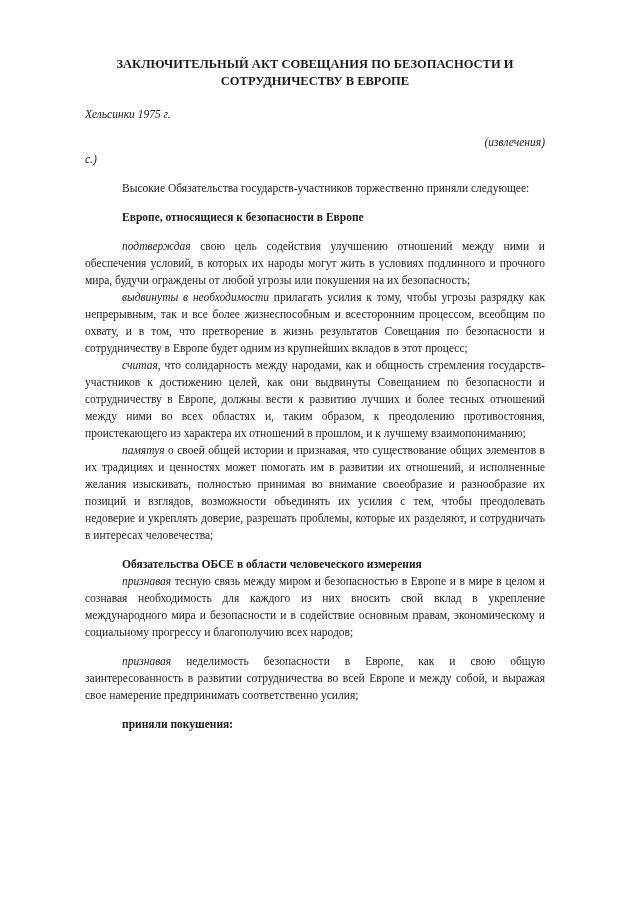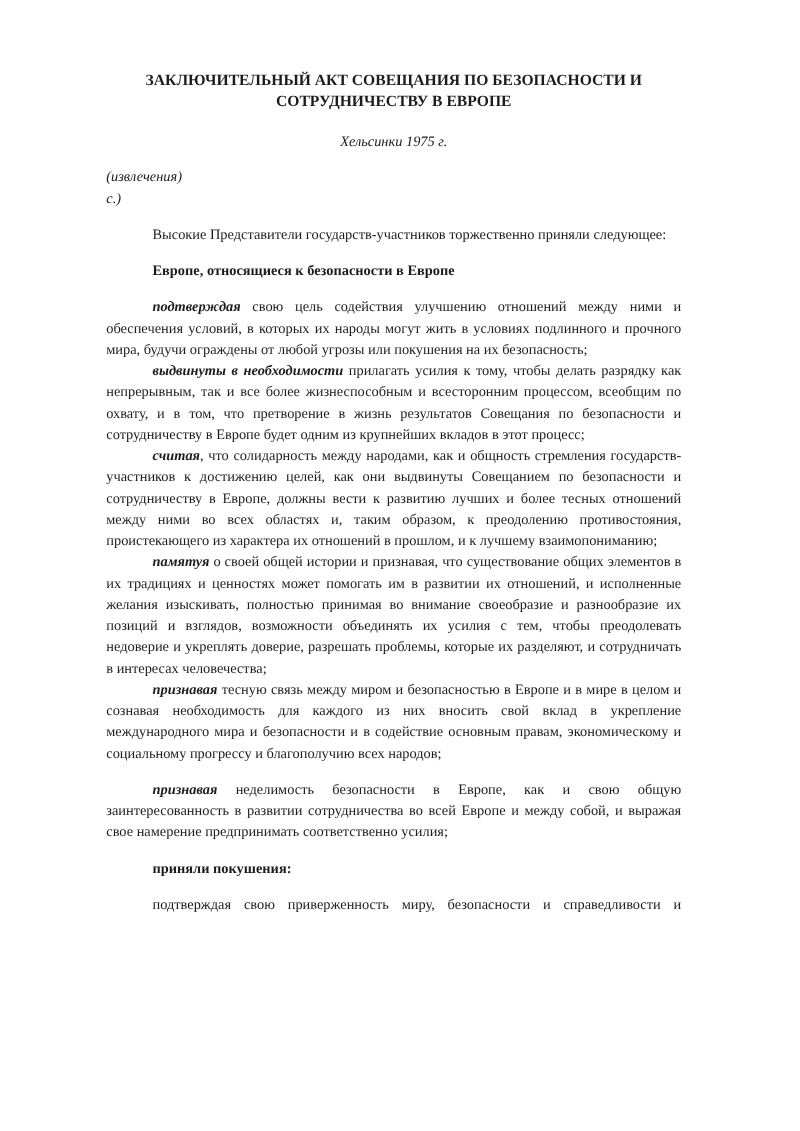--- a/index.html
+++ b/index.html
@@ -20,84 +20,83 @@
     padding: 56px 87px 0 85px;
     overflow: hidden;
   }
   .title {
     font-weight: bold;
     text-align: center;
     font-size: 12.5px;
     line-height: 17px;
   }
   .subtitle {
-    text-align: center;
     font-style: italic;
     margin-top: 16px;
   }
   .extract-note {
-    text-align: left;
+    text-align: right;
     font-style: italic;
     margin-top: 11px;
   }
   .extract-marker {
     font-style: italic;
   }
   p {
     margin: 0;
     text-align: justify;
   }
   .indent { text-indent: 37px; }
   .mt { margin-top: 12px; }
   .bold { font-weight: bold; }
   .bolditalic { font-weight: bold; font-style: italic; }
-  .lead { font-weight: bold; font-style: italic; }
+  .lead { font-weight: normal; font-style: italic; }
   .stretch-last { text-align-last: justify; }
 </style>
 </head>
 <body>
 
 <div class="page">
 
   <div class="title">ЗАКЛЮЧИТЕЛЬНЫЙ АКТ СОВЕЩАНИЯ ПО БЕЗОПАСНОСТИ И СОТРУДНИЧЕСТВУ В ЕВРОПЕ</div>
 
   <div class="subtitle">Хельсинки 1975 г.</div>
 
   <div class="extract-note">(извлечения)</div>
 
   <div class="extract-marker">с.)</div>
 
-  <p class="indent mt">Высокие Представители государств-участников торжественно приняли следующее:</p>
+  <p class="indent mt">Высокие Обязательства государств-участников торжественно приняли следующее:</p>
 
   <p class="indent mt bold">Европе, относящиеся к безопасности в Европе</p>
 
   <p class="indent mt">
     <span class="lead">подтверждая</span><span> свою цель содействия улучшению отношений между ними и обеспечения условий, в которых их народы могут жить в условиях подлинного и прочного мира, будучи ограждены от любой угрозы или покушения на их безопасность;</span>
   </p>
 
   <p class="indent">
-    <span class="lead">выдвинуты в необходимости</span><span> прилагать усилия к тому, чтобы делать разрядку как непрерывным, так и все более жизнеспособным и всесторонним процессом, всеобщим по охвату, и в том, что претворение в жизнь результатов Совещания по безопасности и сотрудничеству в Европе будет одним из крупнейших вкладов в этот процесс;</span>
+    <span class="lead">выдвинуты в необходимости</span><span> прилагать усилия к тому, чтобы угрозы разрядку как непрерывным, так и все более жизнеспособным и всесторонним процессом, всеобщим по охвату, и в том, что претворение в жизнь результатов Совещания по безопасности и сотрудничеству в Европе будет одним из крупнейших вкладов в этот процесс;</span>
   </p>
 
   <p class="indent">
     <span class="lead">считая</span><span>, что солидарность между народами, как и общность стремления государств-участников к достижению целей, как они выдвинуты Совещанием по безопасности и сотрудничеству в Европе, должны вести к развитию лучших и более тесных отношений между ними во всех областях и, таким образом, к преодолению противостояния, проистекающего из характера их отношений в прошлом, и к лучшему взаимопониманию;</span>
   </p>
 
   <p class="indent">
     <span class="lead">памятуя</span><span> о своей общей истории и признавая, что существование общих элементов в их традициях и ценностях может помогать им в развитии их отношений, и исполненные желания изыскивать, полностью принимая во внимание своеобразие и разнообразие их позиций и взглядов, возможности объединять их усилия с тем, чтобы преодолевать недоверие и укреплять доверие, разрешать проблемы, которые их разделяют, и сотрудничать в интересах человечества;</span>
   </p>
 
+  <p class="indent mt bold">Обязательства ОБСЕ в области человеческого измерения</p>
 
   <p class="indent">
     <span class="lead">признавая</span><span> тесную связь между миром и безопасностью в Европе и в мире в целом и сознавая необходимость для каждого из них вносить свой вклад в укрепление международного мира и безопасности и в содействие основным правам, экономическому и социальному прогрессу и благополучию всех народов;</span>
   </p>
 
   <p class="indent mt">
     <span class="lead">признавая</span><span> неделимость безопасности в Европе, как и свою общую заинтересованность в развитии сотрудничества во всей Европе и между собой, и выражая свое намерение предпринимать соответственно усилия;</span>
   </p>
 
   <p class="indent mt bold">приняли покушения:</p>
 
 
 
-  <p class="indent mt stretch-last">подтверждая свою приверженность миру, безопасности и справедливости и</p>
 
 </div>
 
 </body></html>

